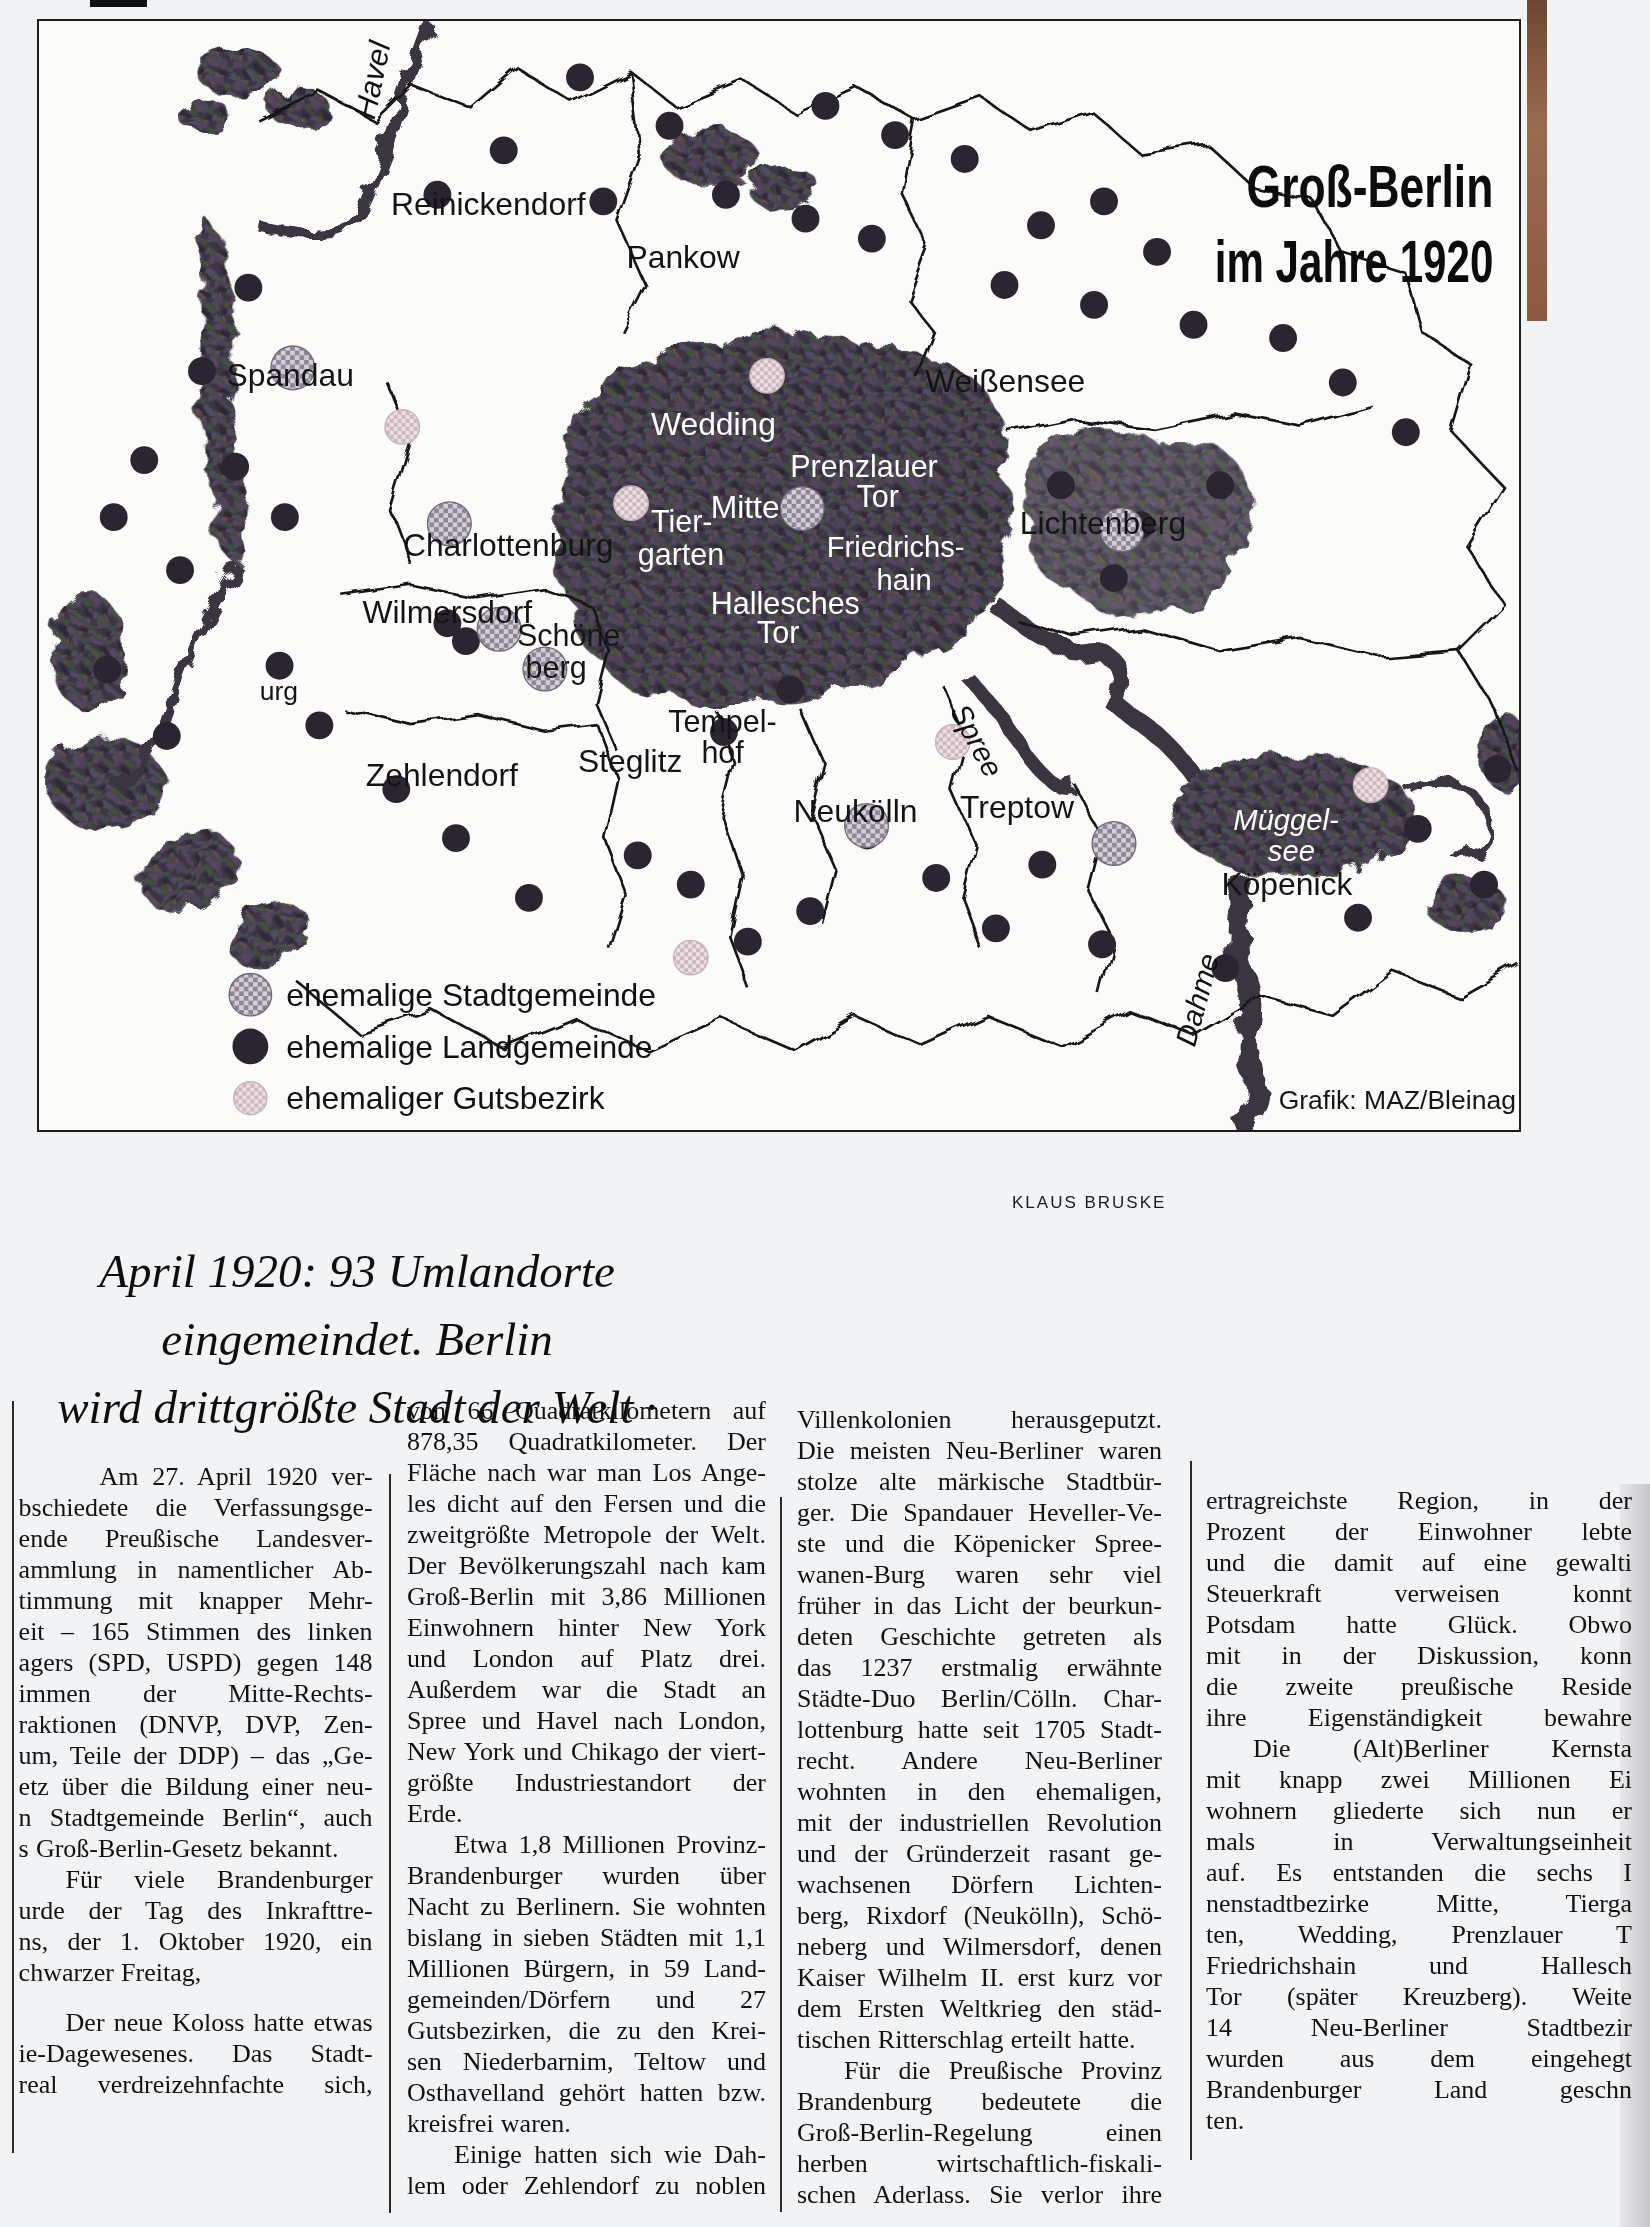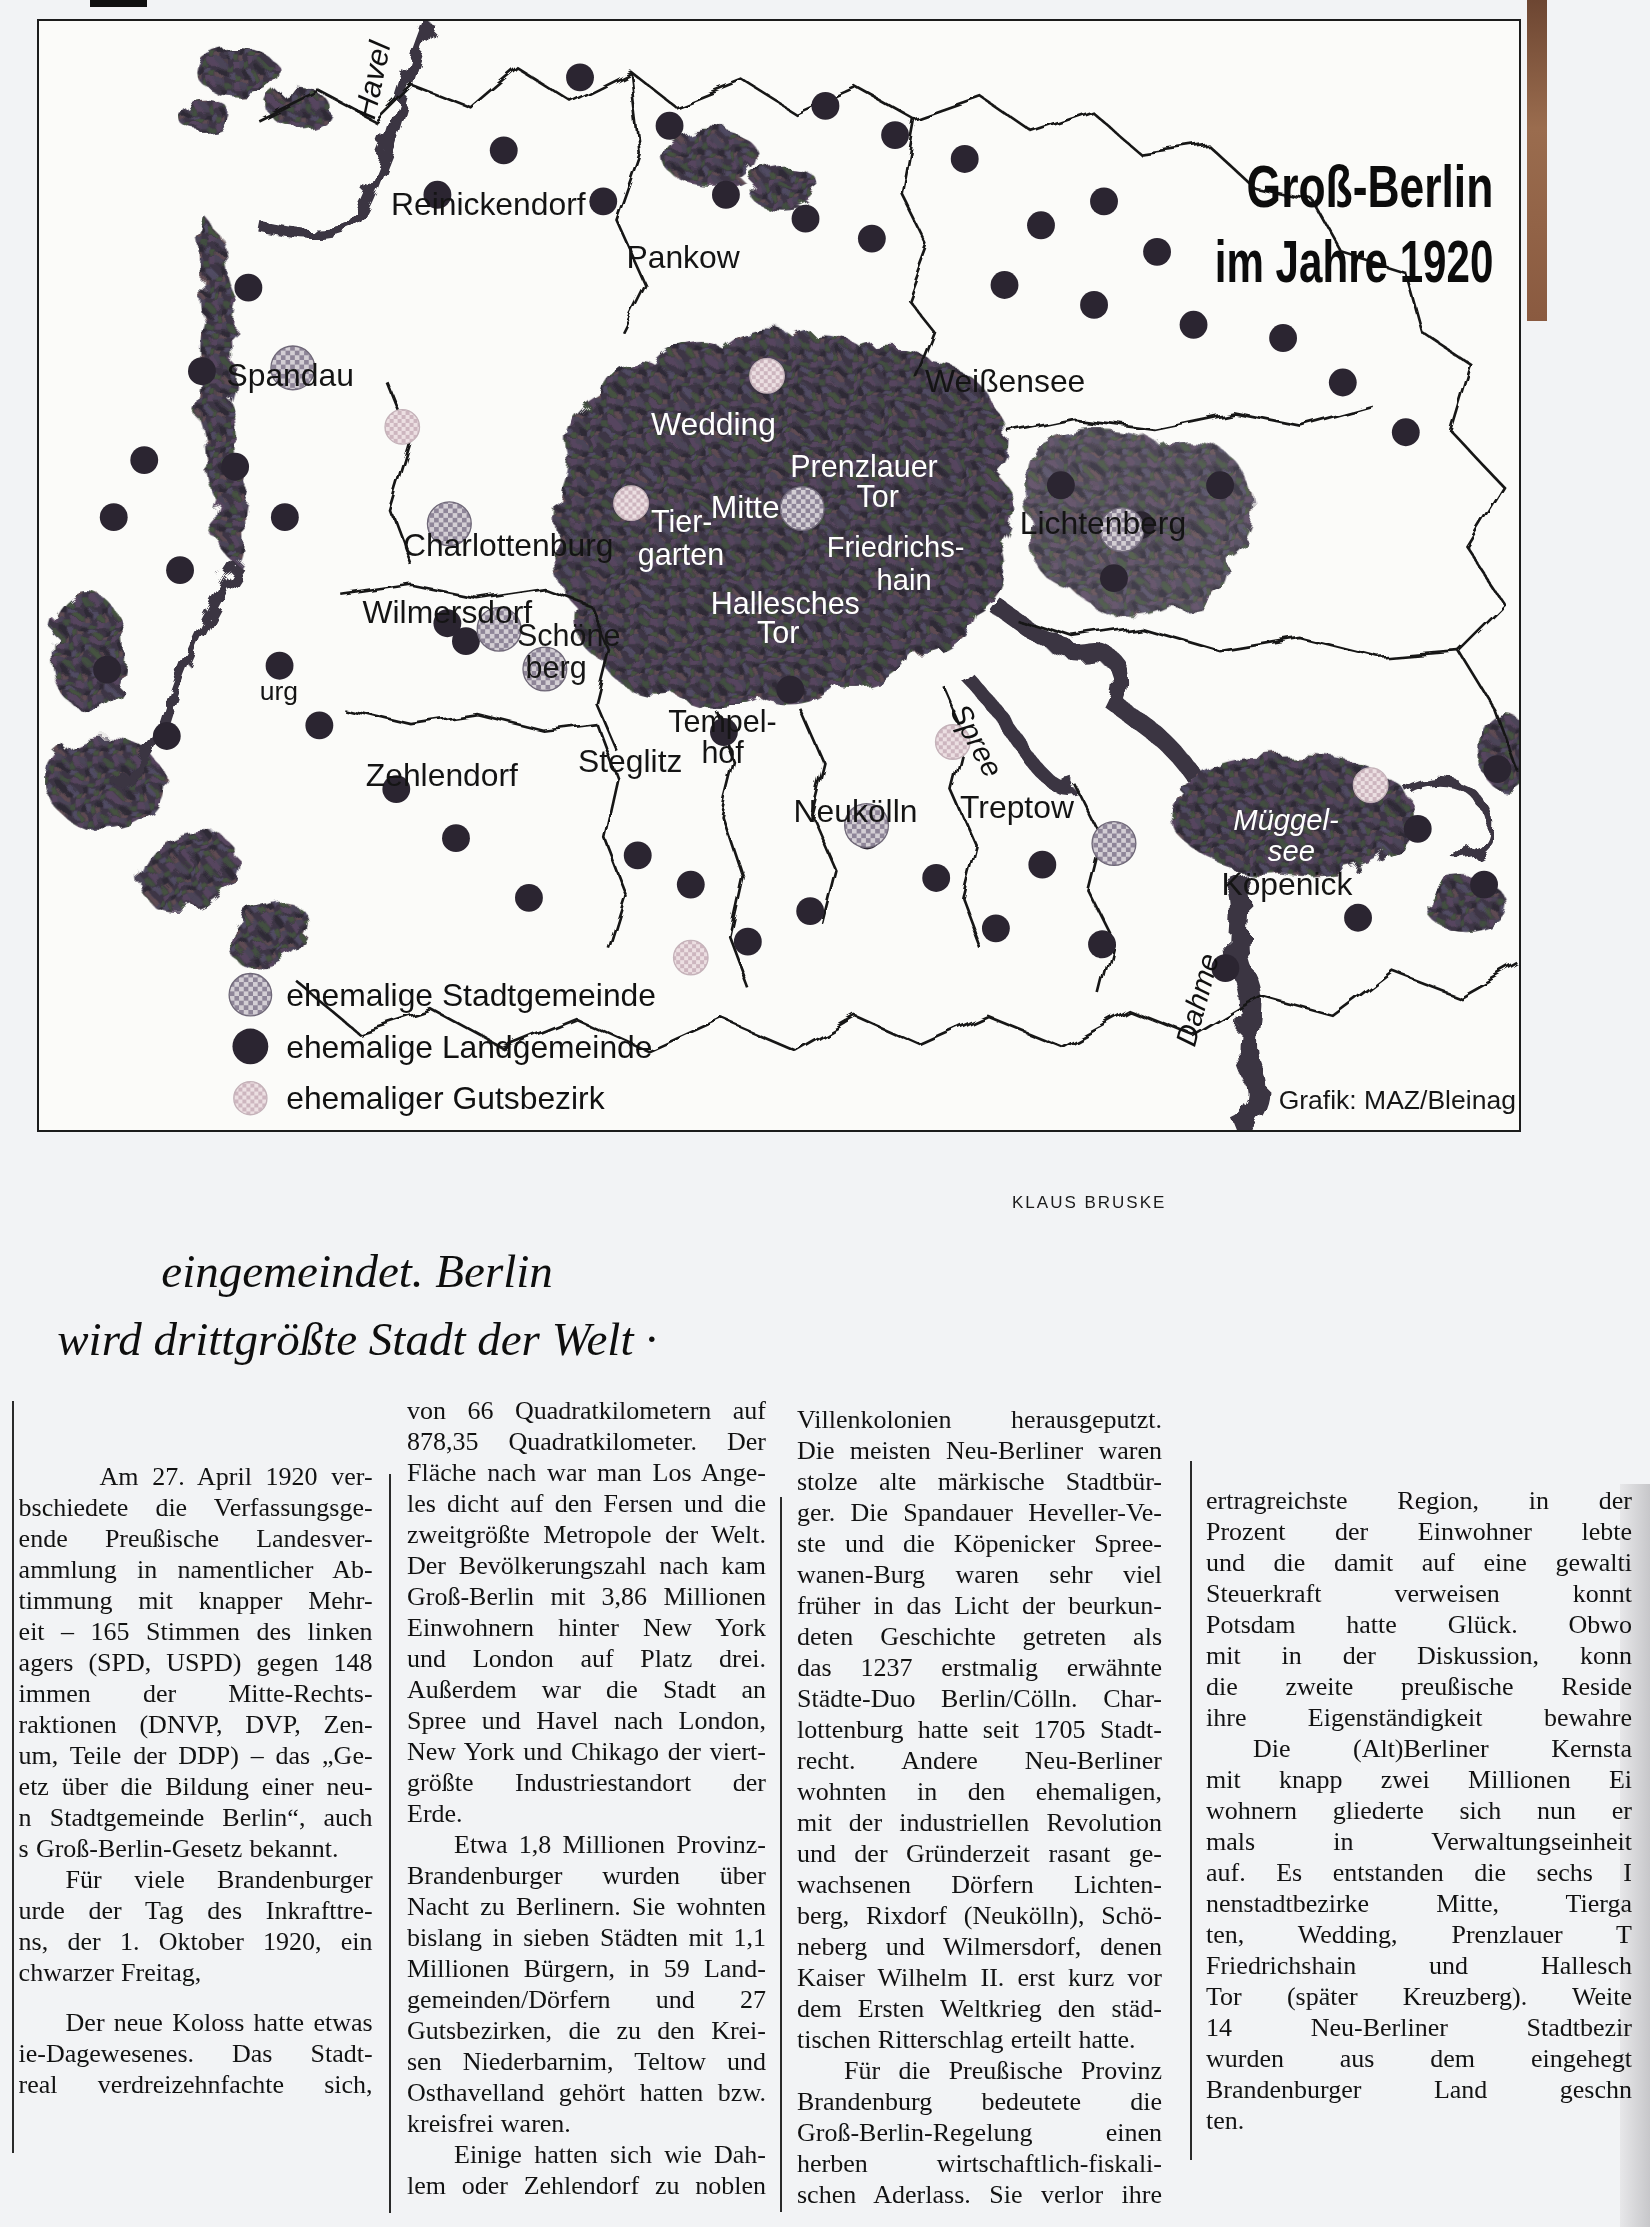--- a/index.html
+++ b/index.html
@@ -256,20 +256,21 @@
       </g>
   <g id="g-title">
         <text x="2192" y="280" fill="#0c0c0c" font-size="88" font-weight="bold" font-family="&quot;Liberation Sans&quot;,sans-serif" text-anchor="end" textLength="372" lengthAdjust="spacingAndGlyphs">Groß-Berlin</text>
         <text x="2192" y="394" fill="#0c0c0c" font-size="88" font-weight="bold" font-family="&quot;Liberation Sans&quot;,sans-serif" text-anchor="end" textLength="420" lengthAdjust="spacingAndGlyphs">im Jahre 1920</text>
         <text x="2226" y="1640" fill="#161616" font-size="40" font-family="&quot;Liberation Sans&quot;,sans-serif" text-anchor="end">Grafik: MAZ/Bleinag</text>
       </g>
 </svg>
 </div>
 
 <div class="headline">
+  <div>April 1920: 93 Umlandorte</div>
   <div>eingemeindet. Berlin</div>
   <div>wird drittgrößte Stadt der Welt  ·</div>
 </div>
 <div class="byline">KLAUS BRUSKE</div>
 
 <div id="article">
     <div class="col" style="left: 18.6px; top: 1461px; width: 354px;">
       <div class="ln" style="text-indent: 81px;">Am 27. April 1920 ver-</div>
       <div class="ln">bschiedete die Verfassungsge-</div>
       <div class="ln">ende Preußische Landesver-</div>

